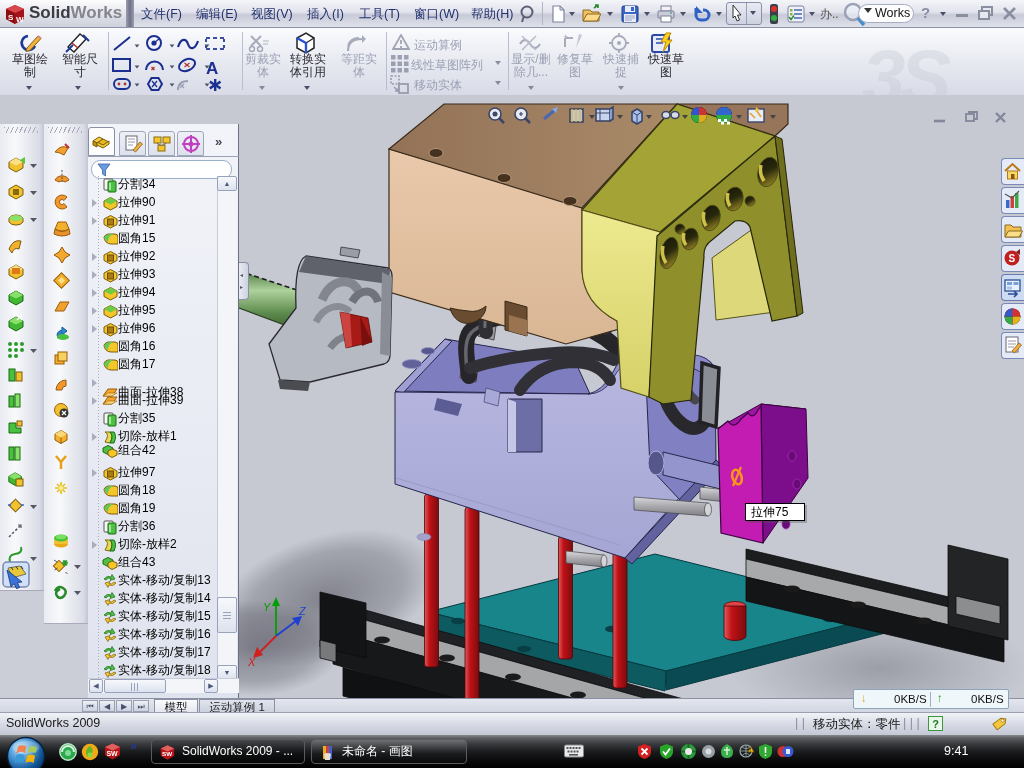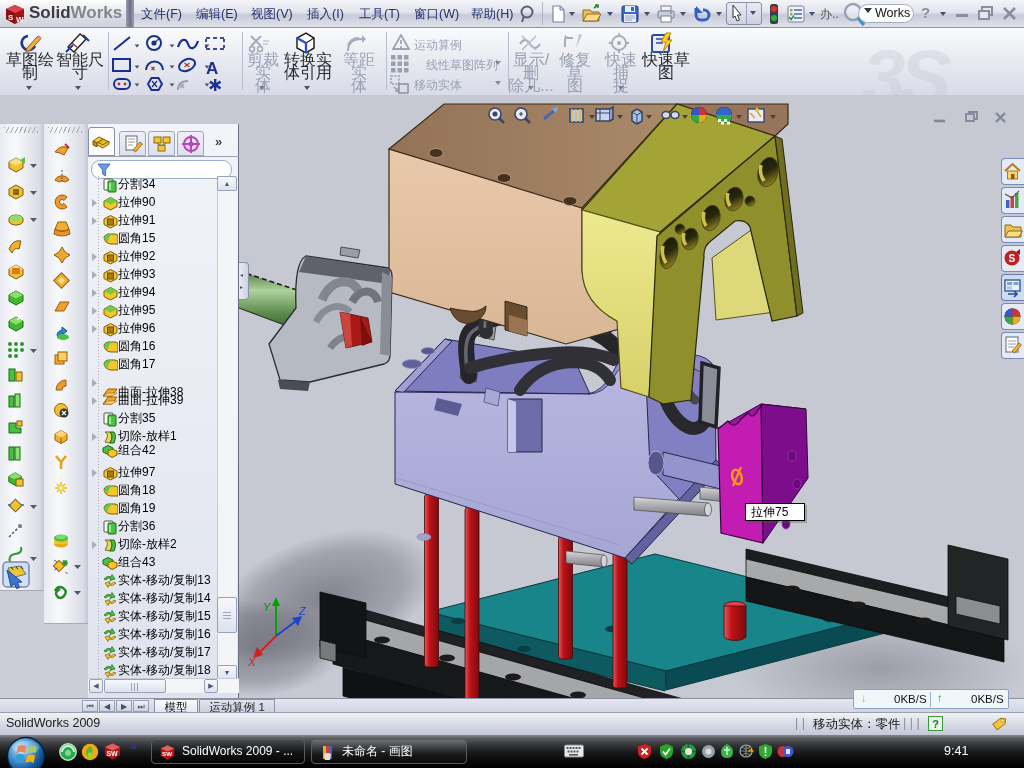--- a/index.html
+++ b/index.html
@@ -9,21 +9,21 @@
 #titlebar{left:0;top:0;width:1024px;height:28px;border-bottom:1px solid #8d93a6;background:linear-gradient(180deg,#f4f5f9 0%,#e2e3ec 45%,#c8cad8 55%,#dfe1ea 100%)}
 #logoarea{left:0;top:0;width:126px;height:27px;background:linear-gradient(180deg,#fdfdfe,#d9dbe4 70%,#cfd1dc)}
 #logosep{left:126px;top:0;width:8px;height:27px;background:linear-gradient(90deg,#9b9daf,#6f7287 50%,#9b9daf)}
 .menuitem{top:6px;font-size:12.5px;color:#22316e;white-space:nowrap}
 
 .ticon{top:4px;width:20px;height:20px}
 .caret{width:0;height:0;border-left:3.5px solid transparent;border-right:3.5px solid transparent;border-top:4px solid #4a5068}
 
 #cmdbar{left:0;top:28px;width:1024px;height:67px;background:linear-gradient(180deg,#fafbfd 0%,#e8eaf1 50%,#d8dbe7 100%)}
 .vsep{position:absolute;width:1px;background:#b9bdcf;top:4px;height:58px}
-.bigbtn{position:absolute;text-align:center;font-size:16px;line-height:13px;color:#2a2a33}
+.bigbtn{position:absolute;text-align:center;font-size:12px;line-height:13px;color:#2a2a33}
 .bigbtn.dis{color:#9ba1b5}
 .rowbtn{position:absolute;font-size:12px;color:#9ba1b5;white-space:nowrap}
 
 #tabstrip{left:0;top:95px;width:1024px;height:29px;background:transparent}
 .ctab{position:absolute;top:8px;height:21px;border:1px solid #8f94a8;border-bottom:none;border-radius:3px 3px 0 0;background:linear-gradient(180deg,#f0f1f6,#d9dce7);font-size:12.5px;color:#333;text-align:center;line-height:20px}
 .ctab.act{top:4px;height:25px;background:linear-gradient(180deg,#fbfbfd,#e8eaf2);line-height:24px;color:#222}
 #leftcols{left:0;top:124px;width:88px;height:574px;background:#cbced7}
 #treepanel{left:88px;top:124px;width:151px;height:574px;background:linear-gradient(180deg,#f2f4f9 0%,#e7eaf2 60%,#dfe3ee 100%);border-right:1px solid #6a7184}
 
 .titem{position:absolute;left:30px;height:18px;font-size:12px;color:#000;white-space:nowrap;line-height:17px}
@@ -818,21 +818,21 @@
           <rect x="7.5" y="1" width="4.5" height="4.5"></rect>
           <rect x="14" y="1" width="4.5" height="4.5"></rect>
           <rect x="1" y="7.5" width="4.5" height="4.5"></rect>
           <rect x="7.5" y="7.5" width="4.5" height="4.5"></rect>
           <rect x="14" y="7.5" width="4.5" height="4.5"></rect>
           <rect x="1" y="14" width="4.5" height="4.5"></rect>
           <rect x="7.5" y="14" width="4.5" height="4.5"></rect>
           <rect x="14" y="14" width="4.5" height="4.5"></rect>
         </g>
       </svg>
-    <div class="rowbtn" style="left:426px;top:29px">线性草图阵列</div>
+    <div class="rowbtn" style="left:411px;top:29px">线性草图阵列</div>
     <div class="caret abs" style="left:495px;top:33px;opacity:0.6"></div>
     <svg class="abs" style="left:390px;top:47px" width="20" height="20" viewBox="0 0 20 20" opacity="0.6">
         <g fill="none" stroke="#6a7088" stroke-width="1.6" stroke-dasharray="2 1.5">
           <rect x="1" y="1" width="8" height="8"></rect>
         </g>
         <rect x="9" y="9" width="9" height="9" fill="none" stroke="#6a7088" stroke-width="1.8"></rect>
         <path d="M4 12 l4 4" stroke="#6a7088" stroke-width="1.5"></path>
         <path d="M8 16 l-3 0 m3 0 l0 -3" stroke="#6a7088" stroke-width="1.5" fill="none"></path>
       </svg>
     <div class="rowbtn" style="left:414px;top:49px">移动实体</div>

